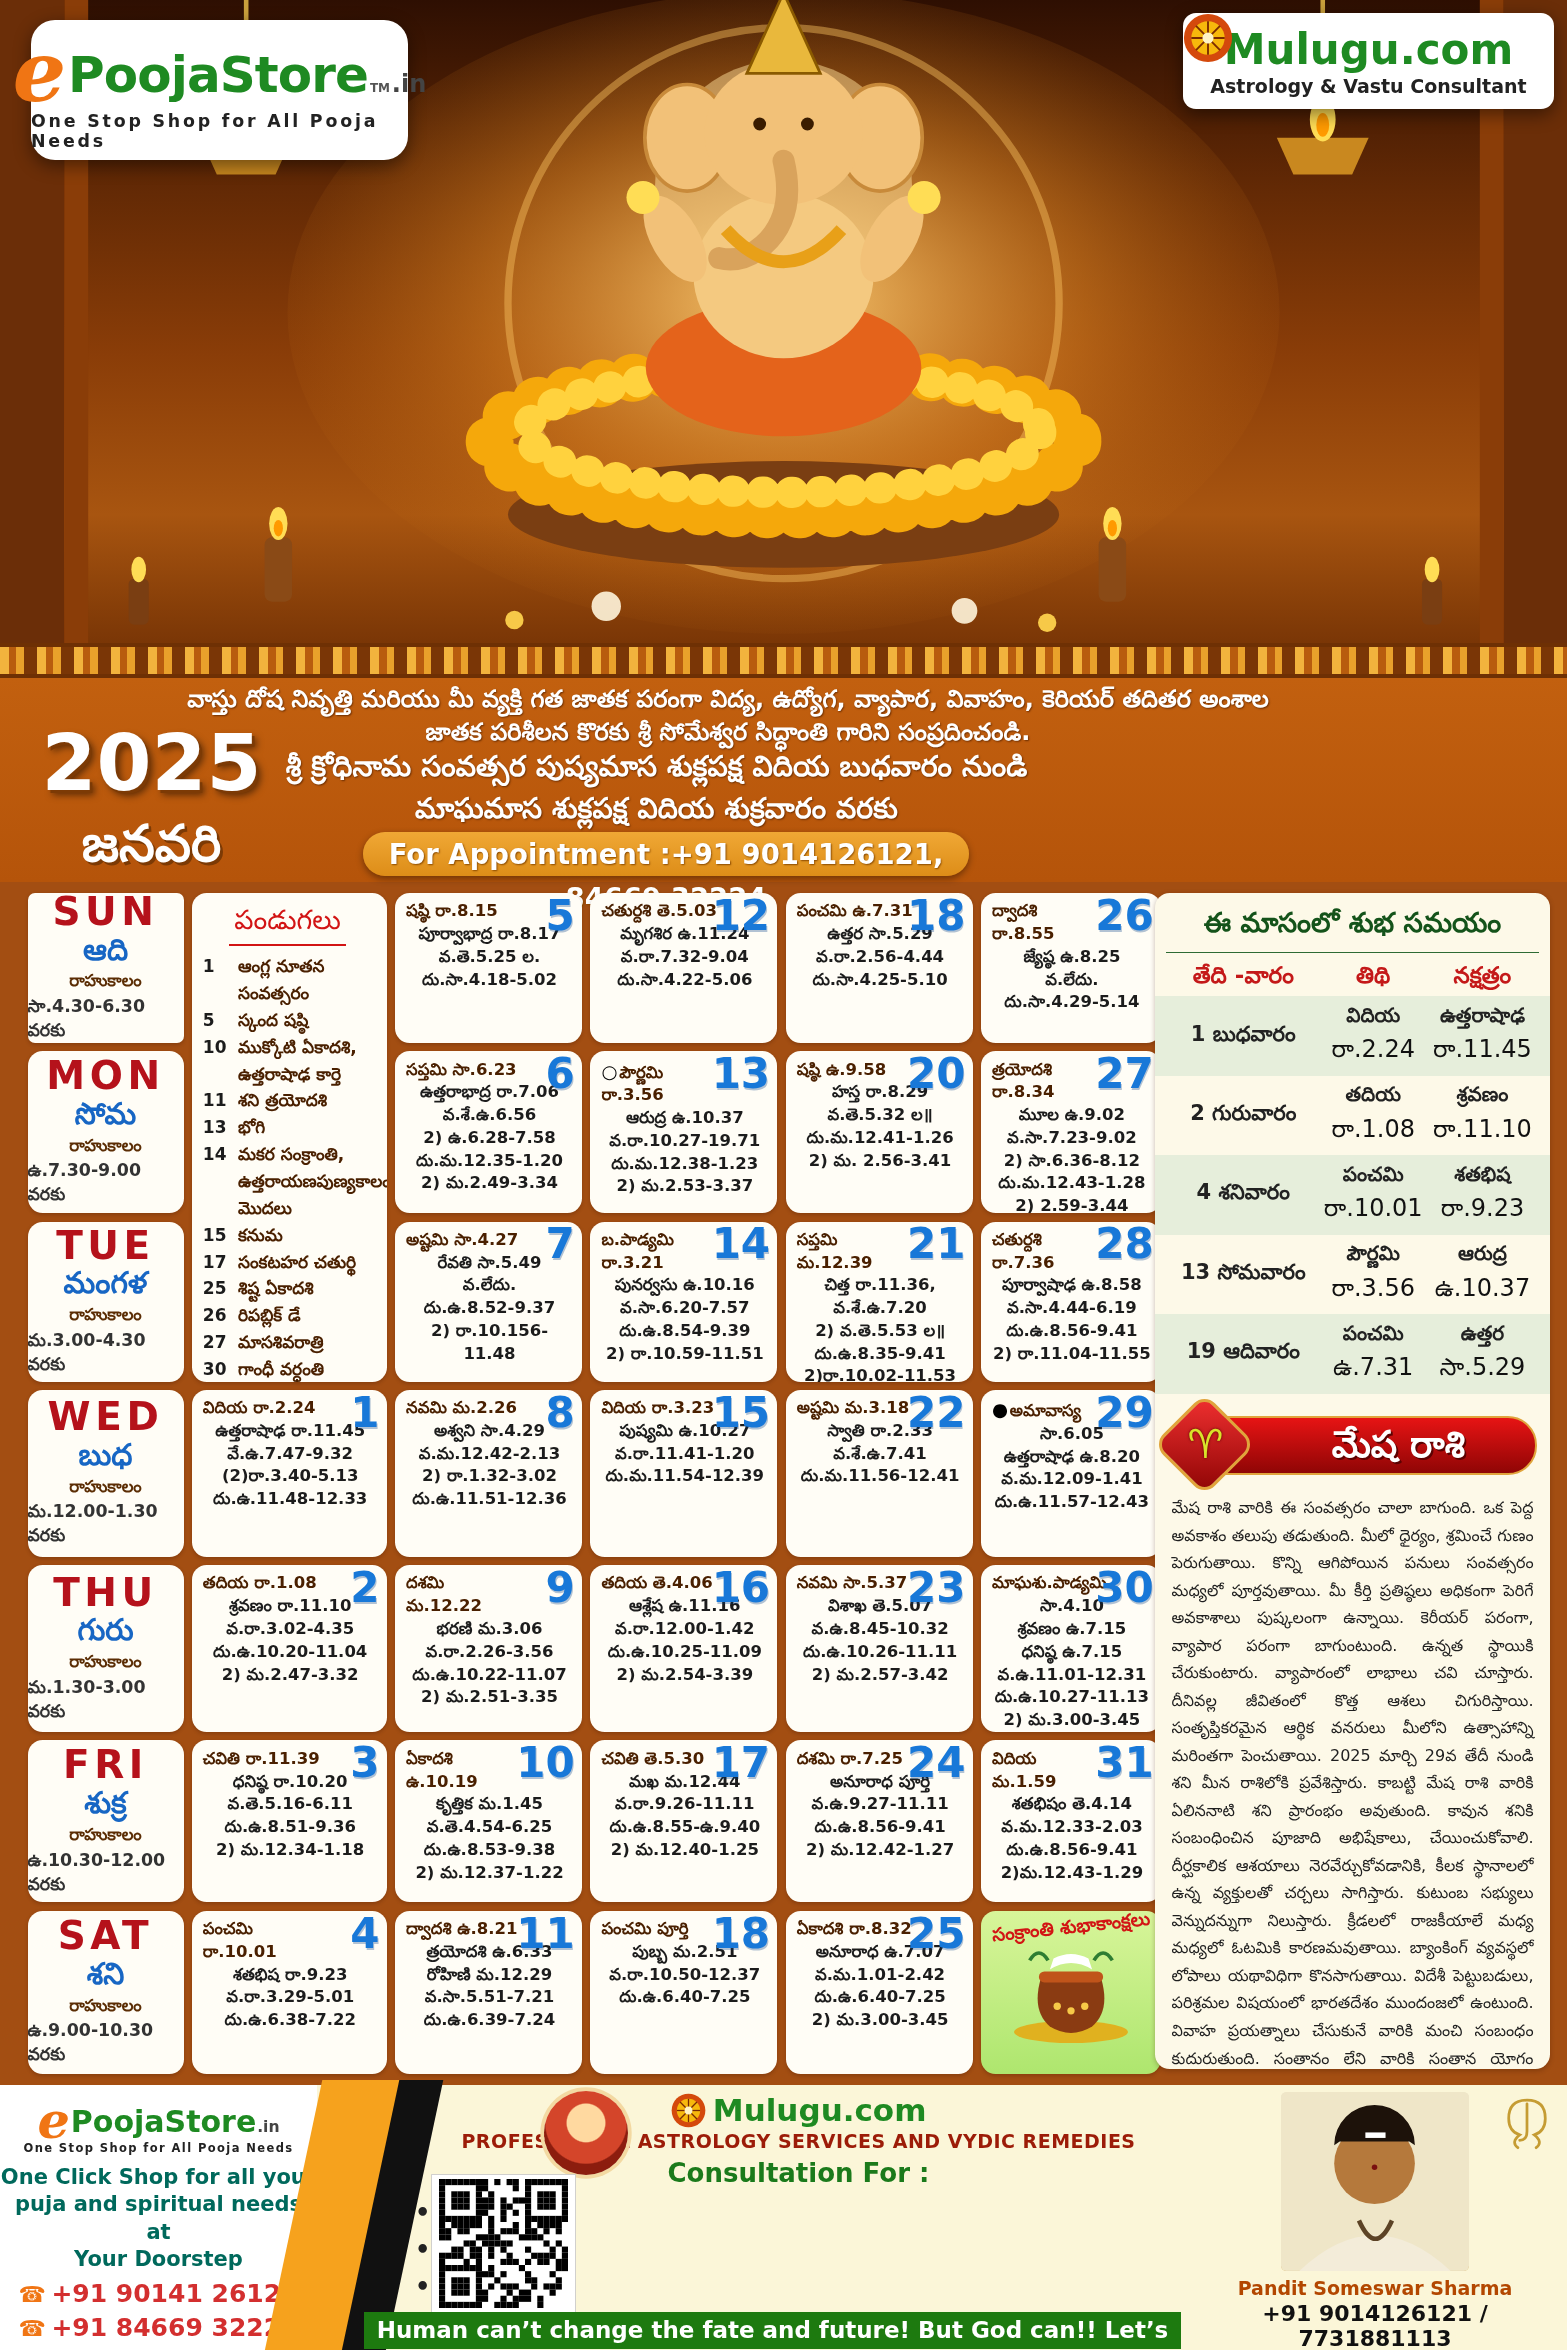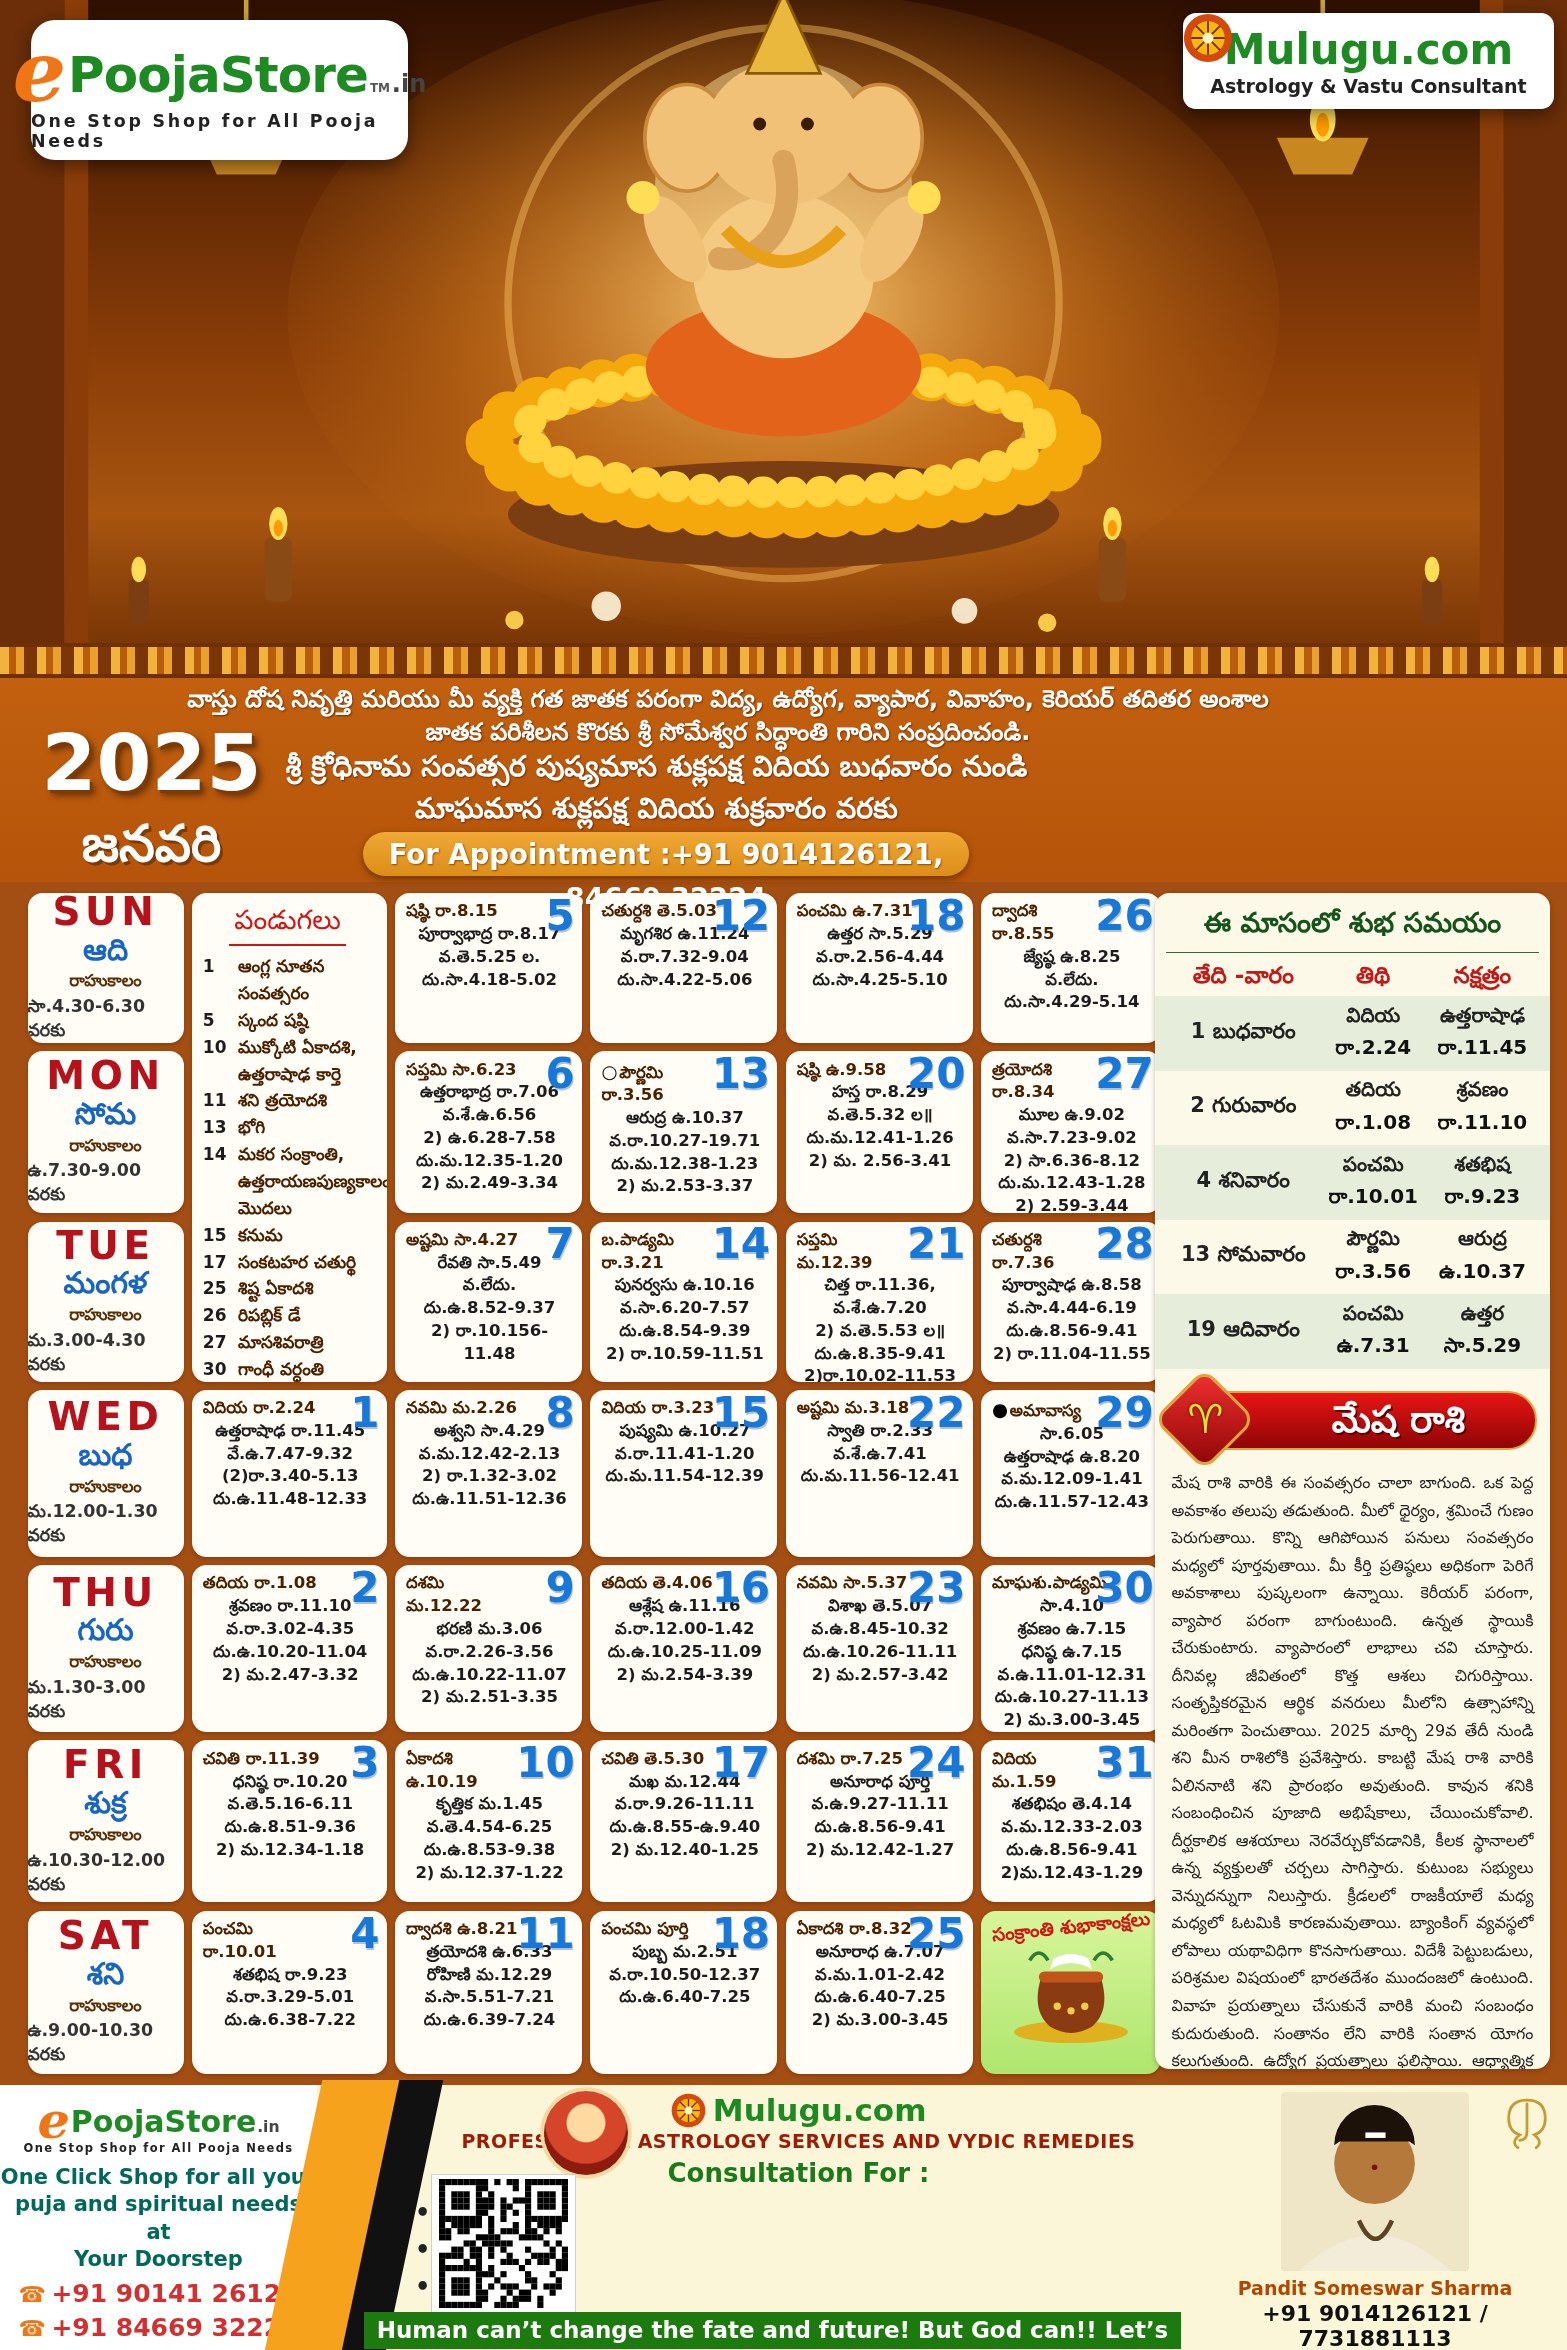--- a/index.html
+++ b/index.html
@@ -86,21 +86,21 @@
       border-radius:14.7px;overflow:hidden;box-shadow:0 1.8px 5.5px rgba(60,20,0,.3);}
   .shubha-title{margin:13px 11px 3.7px;text-align:center;font-size:27.5px;font-weight:800;color:#14531a;
       border-bottom:1.8px solid #2d6b33;padding-bottom:7.3px;}
   .shubha-head{display:grid;grid-template-columns:42% 27% 31%;padding:5.5px 9.2px 1.8px;}
   .shubha-head div{font-size:23px;font-weight:800;color:#c41919;text-align:center;}
   .shubha-row{display:grid;grid-template-columns:42% 27% 31%;padding:6.4px 9.2px;}
   .shubha-row:nth-child(odd){background:#e6eedb;}
   .sr-dw{font-size:21px;font-weight:700;color:#222;text-align:center;align-self:center;}
   .sr-two{display:flex;flex-direction:column;align-items:center;gap:3.7px;}
   .sr-name{font-size:20px;font-weight:700;color:#222;}
-  .sr-time{font-size:20px;font-weight:700;color:#111;}
+  .sr-time{font-size:24px;font-weight:400;color:#111;}
   .rasi-ribbon{position:relative;margin:14.7px 13px 9.2px 13px;height:73px;}
   .ribbon-bar{position:absolute;left:42px;top:7.3px;right:0;height:59px;border-radius:9.2px 29px 29px 9.2px;
       background:linear-gradient(180deg,#e71414,#8f0505);border:2.8px solid #e0a43c;box-sizing:border-box;}
   .ribbon-diamond{position:absolute;left:0;top:0;width:73px;height:73px;transform:rotate(45deg);
       background:linear-gradient(135deg,#f03030,#8f0505);border:3.7px solid #e0a43c;border-radius:14.7px;
       box-sizing:border-box;}
   .aries-glyph{position:absolute;left:16.5px;top:13px;width:42px;height:46px;font-size:40px;line-height:46px;
       color:#d9e32a;font-weight:800;text-align:center;text-shadow:0 0 2.8px #4d0000;}
   .rasi-title{position:absolute;left:101px;right:9.2px;top:14.7px;text-align:center;font-size:37px;font-weight:800;
       color:#fff;text-shadow:1.8px 1.8px 0 #5c0202;}
@@ -254,21 +254,21 @@
     <div class="notice1">వాస్తు దోష నివృత్తి మరియు మీ వ్యక్తి గత జాతక పరంగా విద్య, ఉద్యోగ, వ్యాపార, వివాహం, కెరియర్ తదితర అంశాల</div>
     <div class="notice2">జాతక పరిశీలన కొరకు శ్రీ సోమేశ్వర సిద్ధాంతి గారిని సంప్రదించండి.</div>
     <div class="year-title">2025</div>
     <div class="month-title">జనవరి</div>
     <div class="masa1">శ్రీ క్రోధినామ సంవత్సర పుష్యమాస శుక్లపక్ష విదియ బుధవారం నుండి</div>
     <div class="masa2">మాఘమాస శుక్లపక్ష విదియ శుక్రవారం వరకు</div>
     <div class="appt-pill">For Appointment :+91 9014126121, 84669 32224</div>
   </div>
 
   <div class="cal-grid" id="cal-grid">
-      <div class="cell day-card" style="grid-area: 1 / 1;">
+      <div class="cell day-card" style="grid-area: 1 / 1; border-radius: 7px;">
         <div class="day-en">SUN</div>
         <div class="day-te">ఆది</div>
         <div class="day-r1">రాహుకాలం</div>
         <div class="day-r2">సా.4.30-6.30 వరకు</div>
       </div>
       <div class="cell day-card" style="grid-area: 2 / 1;">
         <div class="day-en">MON</div>
         <div class="day-te">సోమ</div>
         <div class="day-r1">రాహుకాలం</div>
         <div class="day-r2">ఉ.7.30-9.00 వరకు</div>

